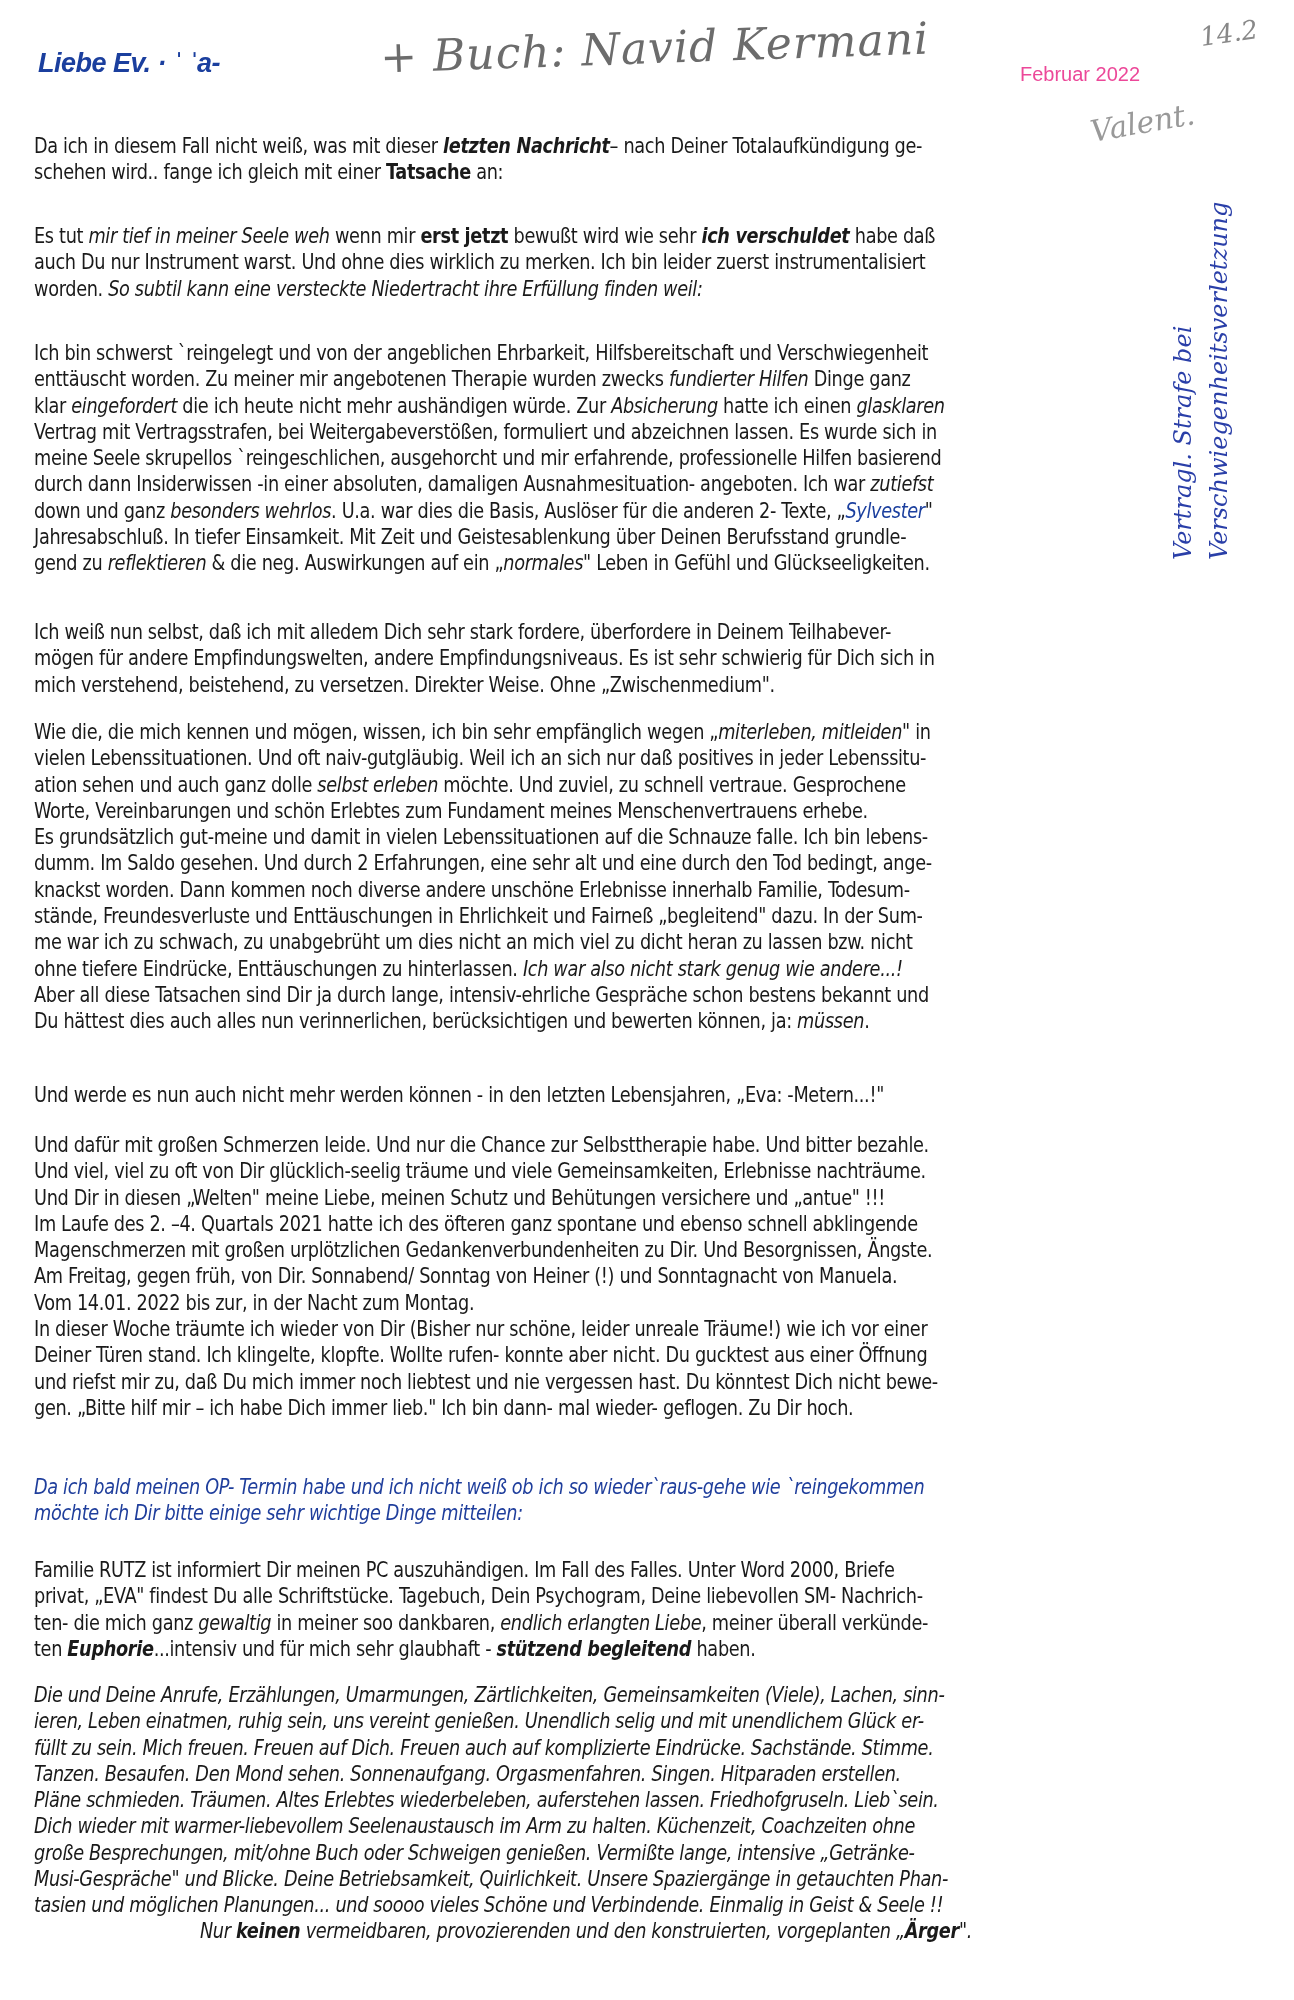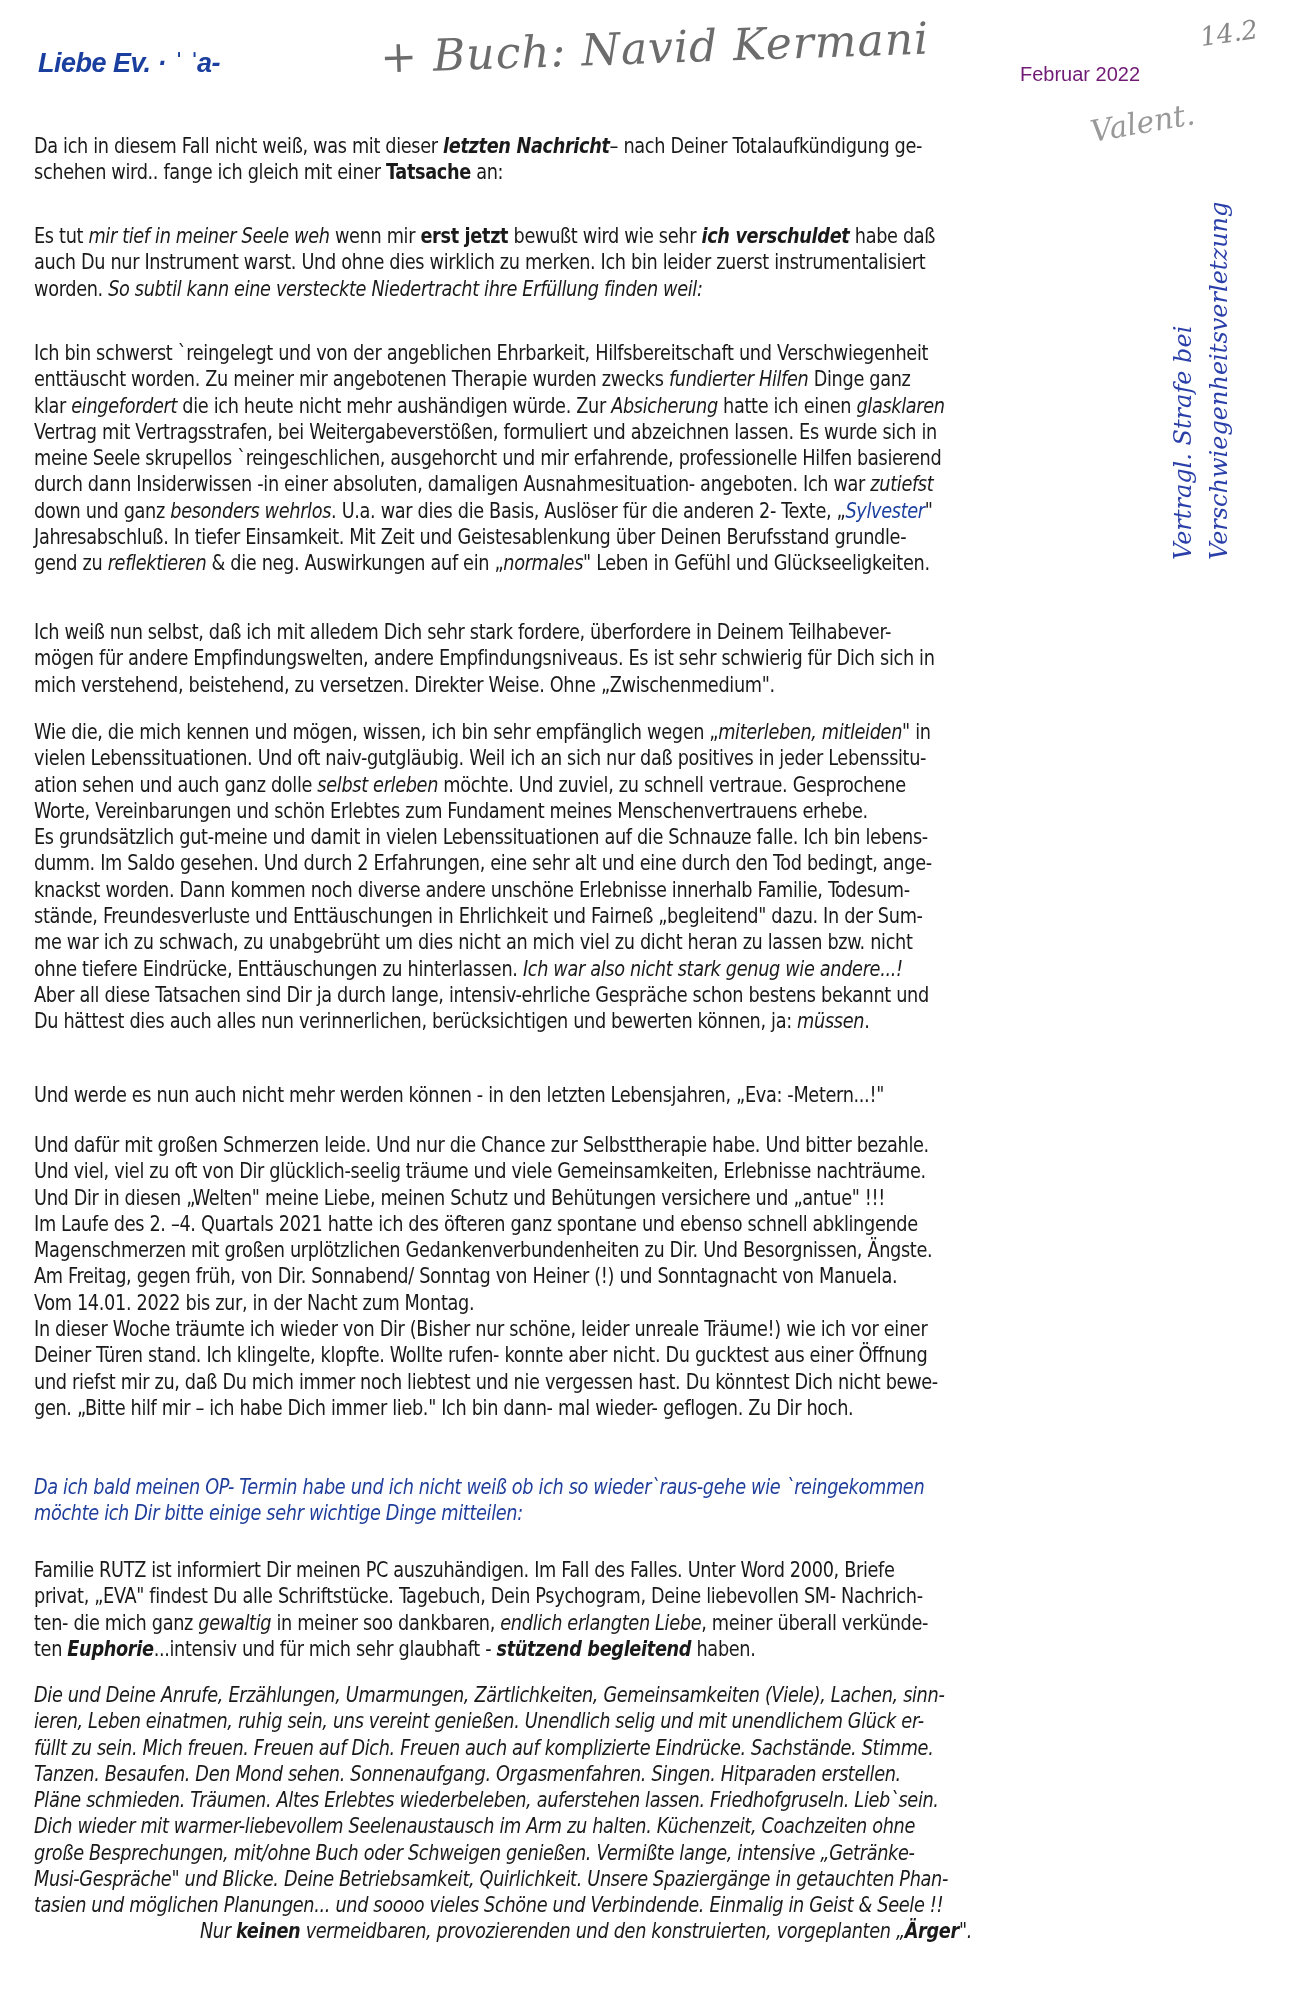--- a/index.html
+++ b/index.html
@@ -2,21 +2,21 @@
 <html><head>
 <meta charset="utf-8">
 <style>
   html, body { margin: 0; padding: 0; background: #ffffff; }
   body { width: 1294px; height: 2000px; position: relative; overflow: hidden;
          font-family: "DejaVu Sans Condensed", "DejaVu Sans", sans-serif; color: #1a1a1a; }
   .page { position: absolute; left: 0; top: 0; width: 1294px; height: 2000px; }
   .salutation { position: absolute; left: 38px; top: 48px; font-family: "Liberation Sans", sans-serif;
                 font-weight: bold; font-style: italic; font-size: 27px; color: #1b3f9e; letter-spacing: -0.5px; }
   .date { position: absolute; left: 1020px; top: 63px; font-family: "Liberation Sans", sans-serif;
-          font-size: 20px; color: #701a75; }
+          font-size: 20px; color: #ec4899; }
   .hw { position: absolute; font-family: "DejaVu Serif", serif; font-style: italic; color: #777; }
   .hw-buch { left: 380px; top: 22px; font-size: 44px; color: #6c6c6c; letter-spacing: 1px; transform: rotate(-2deg); }
   .hw-date { left: 1200px; top: 18px; font-size: 26px; color: #888; transform: rotate(-8deg); }
   .hw-valent { left: 1090px; top: 105px; font-size: 30px; color: #999; transform: rotate(-10deg); }
   .hw-side { position: absolute; left: 1165px; top: 560px; width: 480px; transform-origin: left top;
              transform: rotate(-90deg); font-family: "DejaVu Serif", serif; font-style: italic; color: #2a3fa8;
              font-size: 24px; line-height: 36px; }
   .text { position: absolute; left: 34px; width: 1150px; font-size: 20.5px; line-height: 26.3px;
           letter-spacing: -0.35px; transform: scaleX(0.96); transform-origin: left top; }
   .blue { color: #1f3e9c; font-style: italic; }

